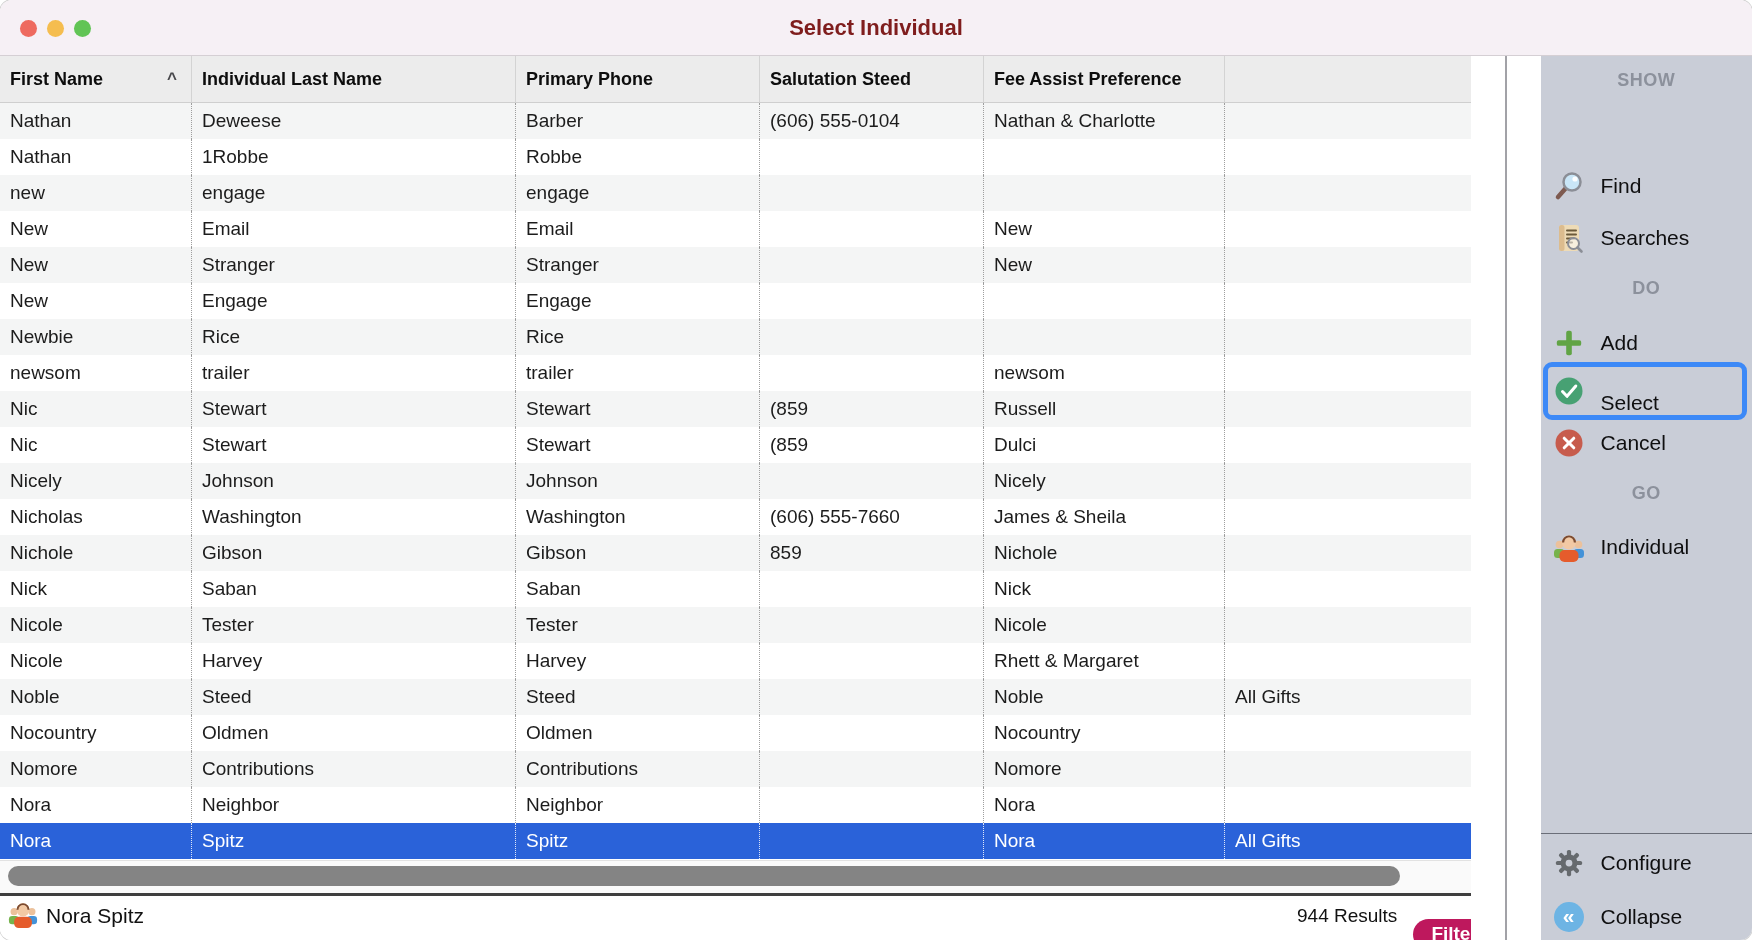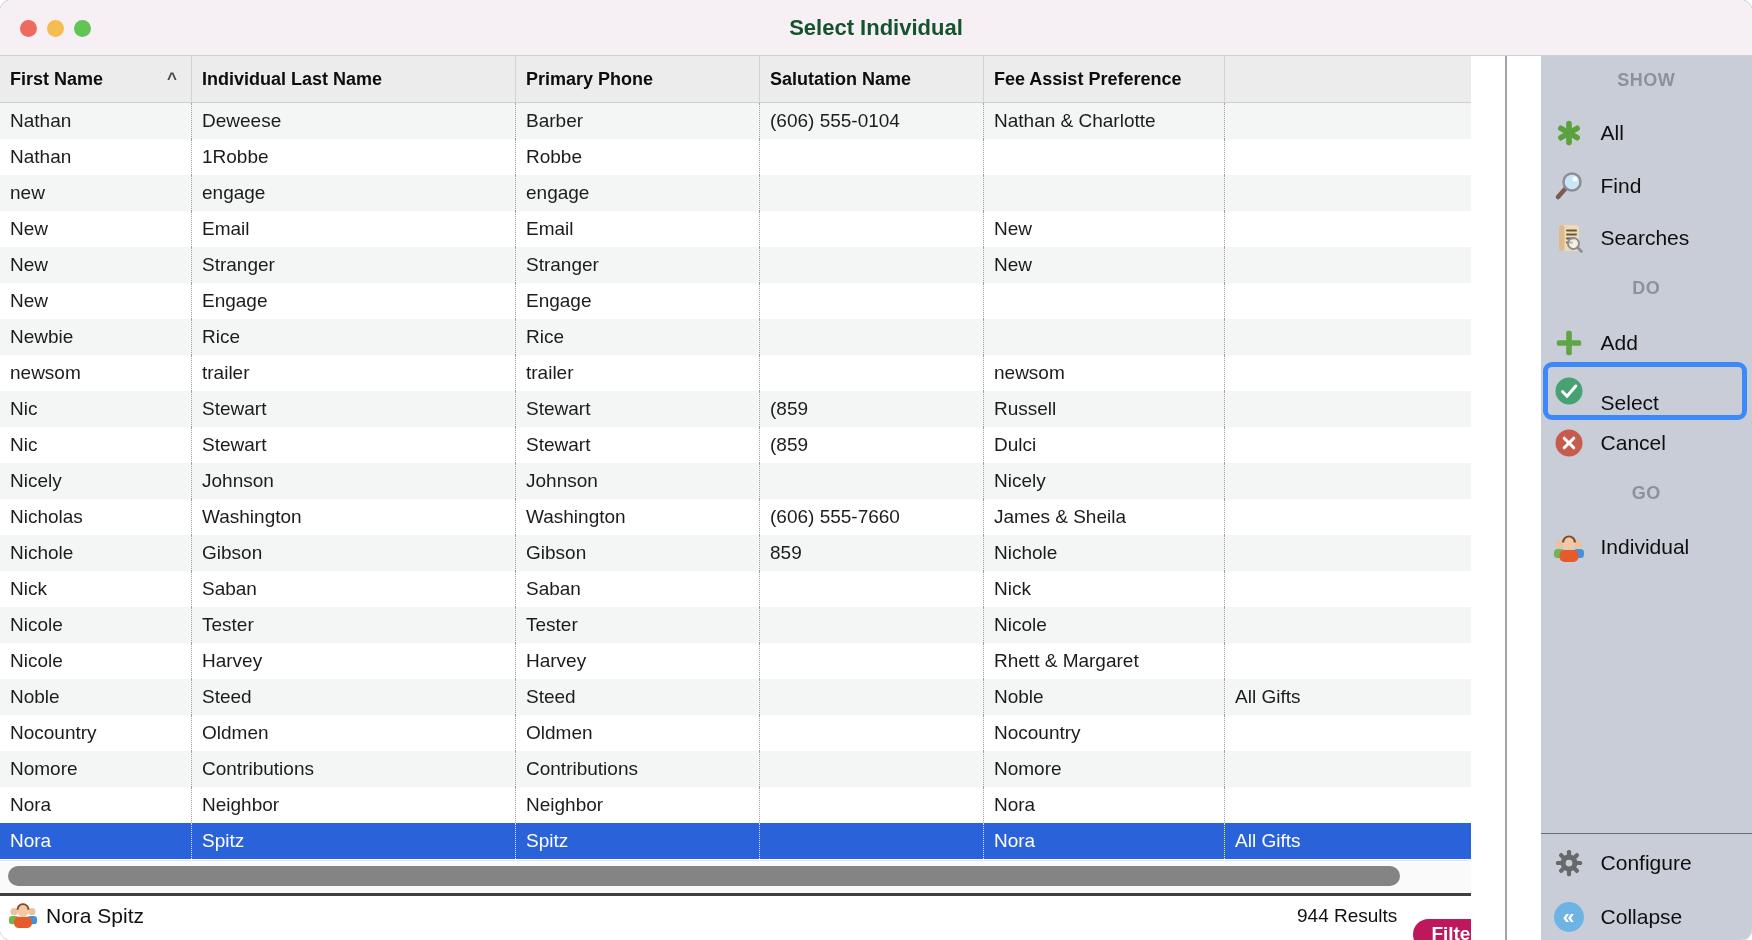--- a/index.html
+++ b/index.html
@@ -15,21 +15,21 @@
   .titlebar{
     position:relative;height:56px;background:#f6f0f5;
     border-bottom:1px solid #d5cfd4;
     display:flex;align-items:center;justify-content:center;
   }
   .traffic{position:absolute;left:20px;top:0;height:56px;display:flex;align-items:center;gap:10px;}
   .light{width:17px;height:17px;border-radius:50%;}
   .light.red{background:#ee6a5f;}
   .light.yellow{background:#f5bd4f;}
   .light.green{background:#61c455;}
-  .win-title{font-size:22px;font-weight:700;color:#14532d;}
+  .win-title{font-size:22px;font-weight:700;color:#7f1d1d;}
 
   
   .content{display:flex;height:884px;gap:34px;}
   .table-pane{position:relative;width:1530px;height:884px;background:#fff;overflow:hidden;}
   .pane-divider{width:2px;background:#a2a2a7;}
   .sidebar{position:relative;width:220px;background:#c9cdd7;}
 
   
   .thead{
     position:absolute;left:0;top:0;width:1530px;height:47px;background:#ececec;
@@ -126,21 +126,21 @@
           <span>First Name</span>
           <span class="sort-caret">^</span>
         </div>
         <div class="hcell">
             <span>Individual Last Name</span>
           </div>
         <div class="hcell">
             <span>Primary Phone</span>
           </div>
         <div class="hcell">
-            <span>Salutation Name</span>
+            <span>Salutation Steed</span>
           </div>
         <div class="hcell">
             <span>Fee Assist Preference</span>
           </div>
         <div class="hcell filler"></div>
       </div>
 
       <div class="tbody" id="table-body">
           <div class="trow stripe">
             <div class="tcell">Nathan</div>
@@ -337,32 +337,20 @@
         </span>
       </div>
     </div>
 
     <div class="pane-divider"></div>
 
     <div class="sidebar">
 
       <div class="sb-header" style="top:8px">SHOW</div>
 
-      <div class="sb-item" style="top:55px">
-        <span class="ic">
-          <svg width="30" height="30" viewBox="0 0 32 32">
-            <g fill="#5ba23e">
-              <rect x="13" y="3" width="6" height="26" rx="3"></rect>
-              <rect x="13" y="3" width="6" height="26" rx="3" transform="rotate(60 16 16)"></rect>
-              <rect x="13" y="3" width="6" height="26" rx="3" transform="rotate(120 16 16)"></rect>
-            </g>
-          </svg>
-        </span>
-        <span class="lbl">All</span>
-      </div>
 
       <div class="sb-item" style="top:108px">
         <span class="ic">
           <svg width="32" height="32" viewBox="0 0 32 32">
             <line x1="12.5" y1="18.5" x2="5" y2="27" stroke="#7e5a50" stroke-width="4.5" stroke-linecap="round"></line>
             <circle cx="19" cy="12" r="8.5" fill="#c9e6f7" stroke="#8b8e96" stroke-width="2.5"></circle>
             <circle cx="22" cy="9" r="2.6" fill="#ffffff" opacity="0.95"></circle>
           </svg>
         </span>
         <span class="lbl">Find</span>

